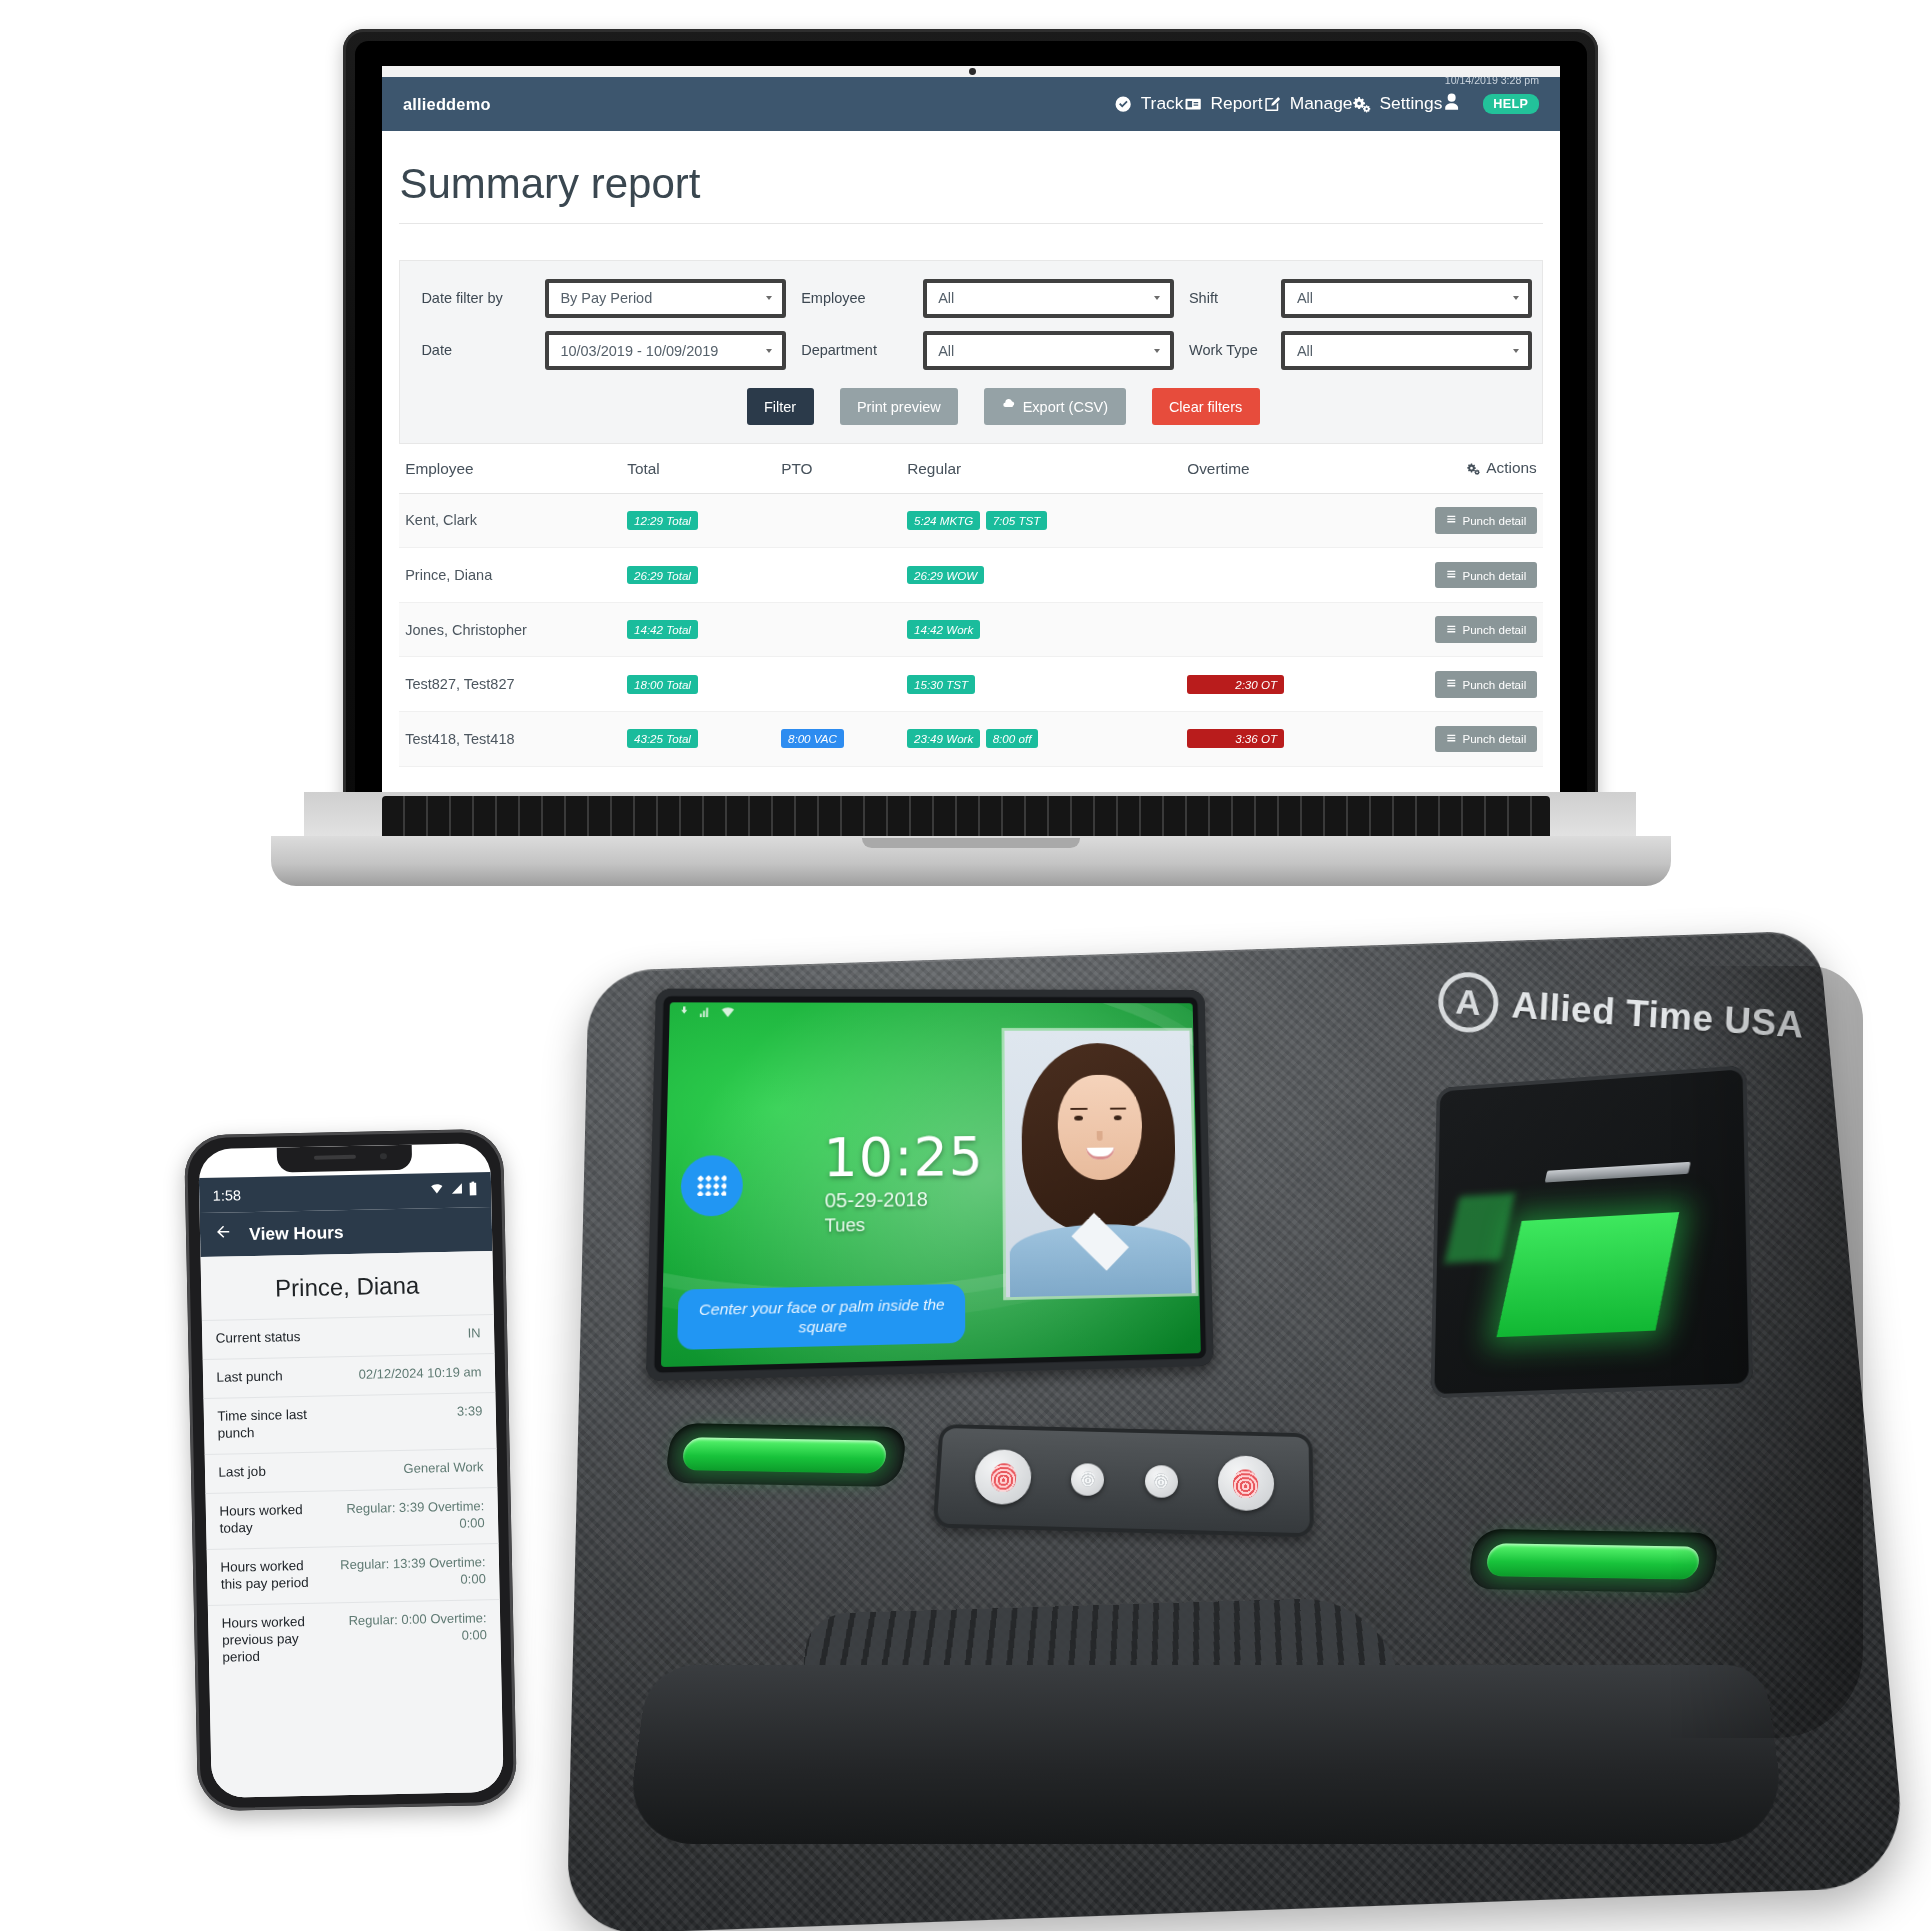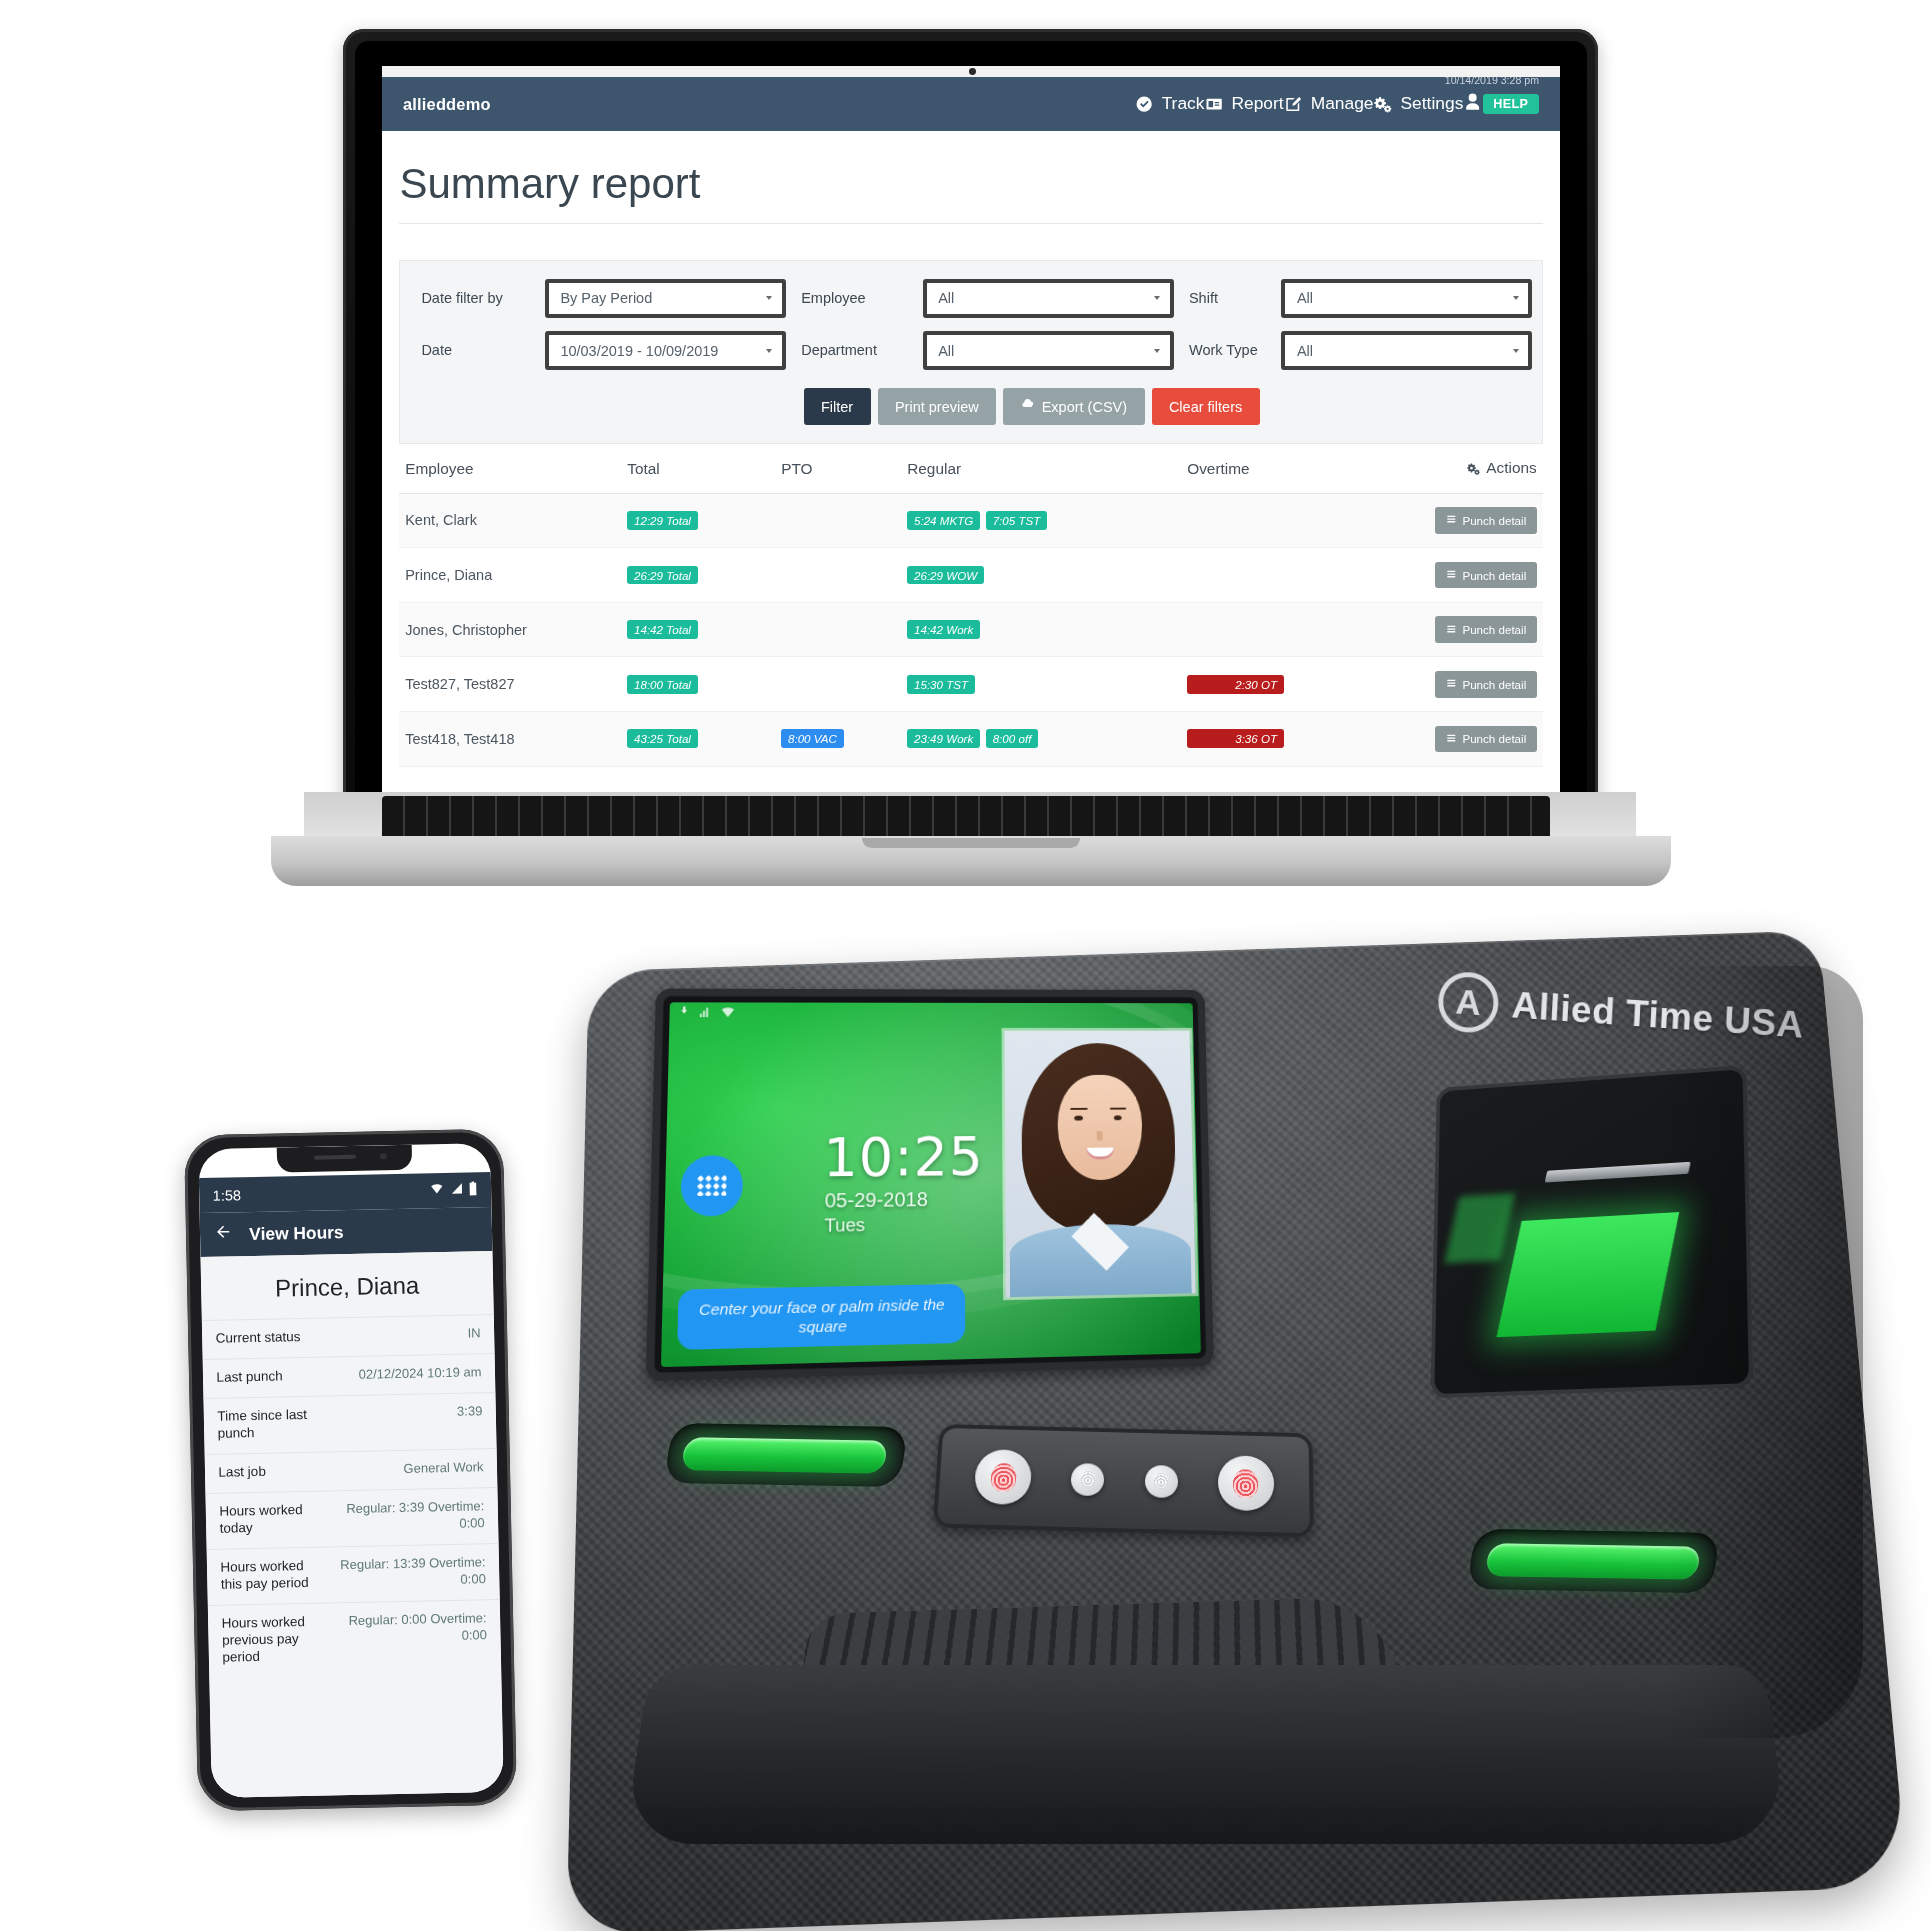--- a/index.html
+++ b/index.html
@@ -65,21 +65,21 @@
   .brand { color:#fff; font-size:16.4px; font-weight:700; letter-spacing:0.2px; }
   .nav-right { margin-left:auto; display:flex; align-items:center; position:relative; }
   .nav-item { display:flex; align-items:center; gap:7.7px; color:#fff; font-size:17.4px; cursor:pointer; }
   .nav-ico { display:inline-flex; width:19.3px; height:19.3px; align-items:center; justify-content:center; }
   .nav-ico svg { width:18.3px; height:18.3px; fill:#fff; }
   .nav-ts {
     position:absolute; right:0px; top:-18.3px; color:#c9d3dd; font-size:10.6px; white-space:nowrap;
   }
   .help-badge {
     background:#22c29a; color:#fff; font-size:12.6px; font-weight:700;
-    padding:2.9px 10.6px; border-radius:3px; letter-spacing:0.4px;
+    padding:2.9px 10.6px; border-radius:9px; letter-spacing:0.4px;margin-left:21px;
   }
   .avatar-ico svg { width:19.3px; height:19.3px; fill:#fff; }
 
   .page { padding: 0 17.4px; }
   .page-title {
     font-size: 42px; color:#3a4750; font-weight:400; padding: 29px 0 15.4px 0;
     border-bottom: 1px solid #e6e6e6; margin: 0 0 0 0;
   }
 
   .filters {
@@ -95,21 +95,21 @@
   .fselect {
     position:relative; background:#fff; border:4px solid #404040; border-radius:2.9px;
     height:39px; display:flex; align-items:center; padding: 0 25px 0 11.6px;
     font-size:14.5px; color:#55606a; cursor:pointer;
   }
   .fselect .caret {
     position:absolute; right:9.7px; top:50%; transform:translateY(-50%);
     width:0;height:0;border-left:3.9px solid transparent;border-right:3.9px solid transparent;
     border-top:4.8px solid #6b6b6b;
   }
-  .btn-row { display:flex; justify-content:flex-end; gap:7px; margin-top:17.4px; padding-right:261px; }
+  .btn-row { display:flex; justify-content:flex-end; gap:26px; margin-top:17.4px; padding-right:261px; }
   .btn {
     border:none; border-radius:2.9px; font-size:14.5px; color:#fff;
     padding: 10.6px 17.4px; cursor:pointer; font-family:inherit; display:flex; align-items:center; gap:7.7px;
   }
   .btn-dark { background:#2b3a4a; }
   .btn-grey { background:#95a2a6; }
   .btn-red  { background:#e74c3c; }
   .btn svg { width:13.5px; height:13.5px; fill:#fff; }
 
   .pager { text-align:center; font-size:15.4px; color:#55606a; padding: 25px 0 19.3px 0; }

